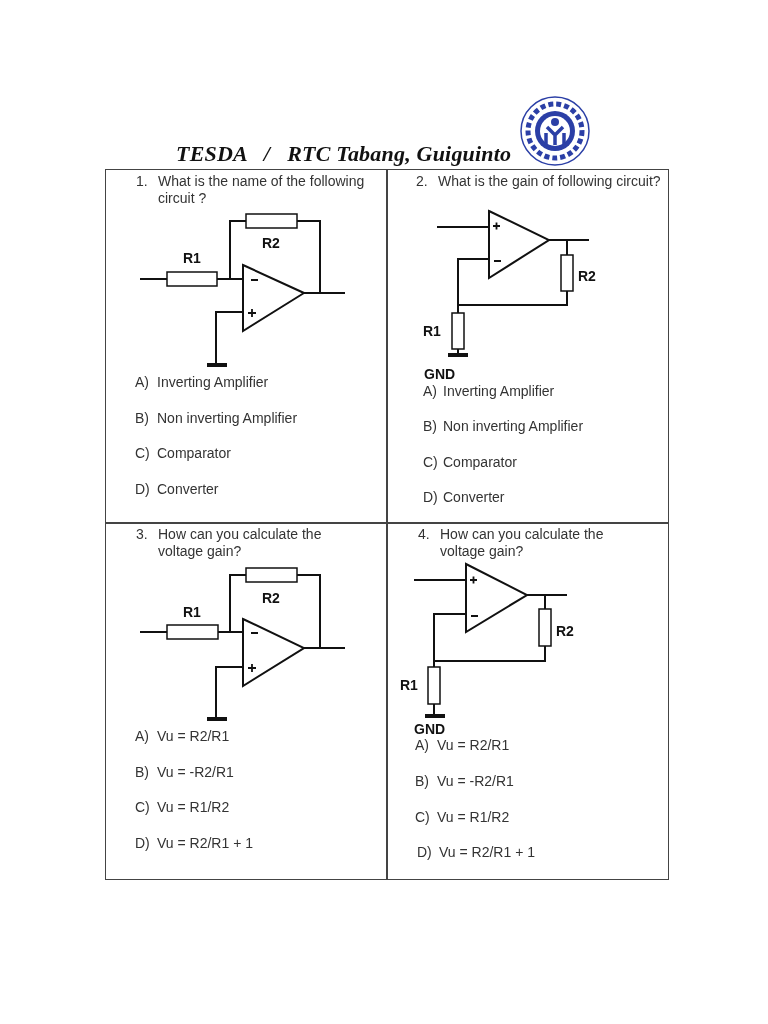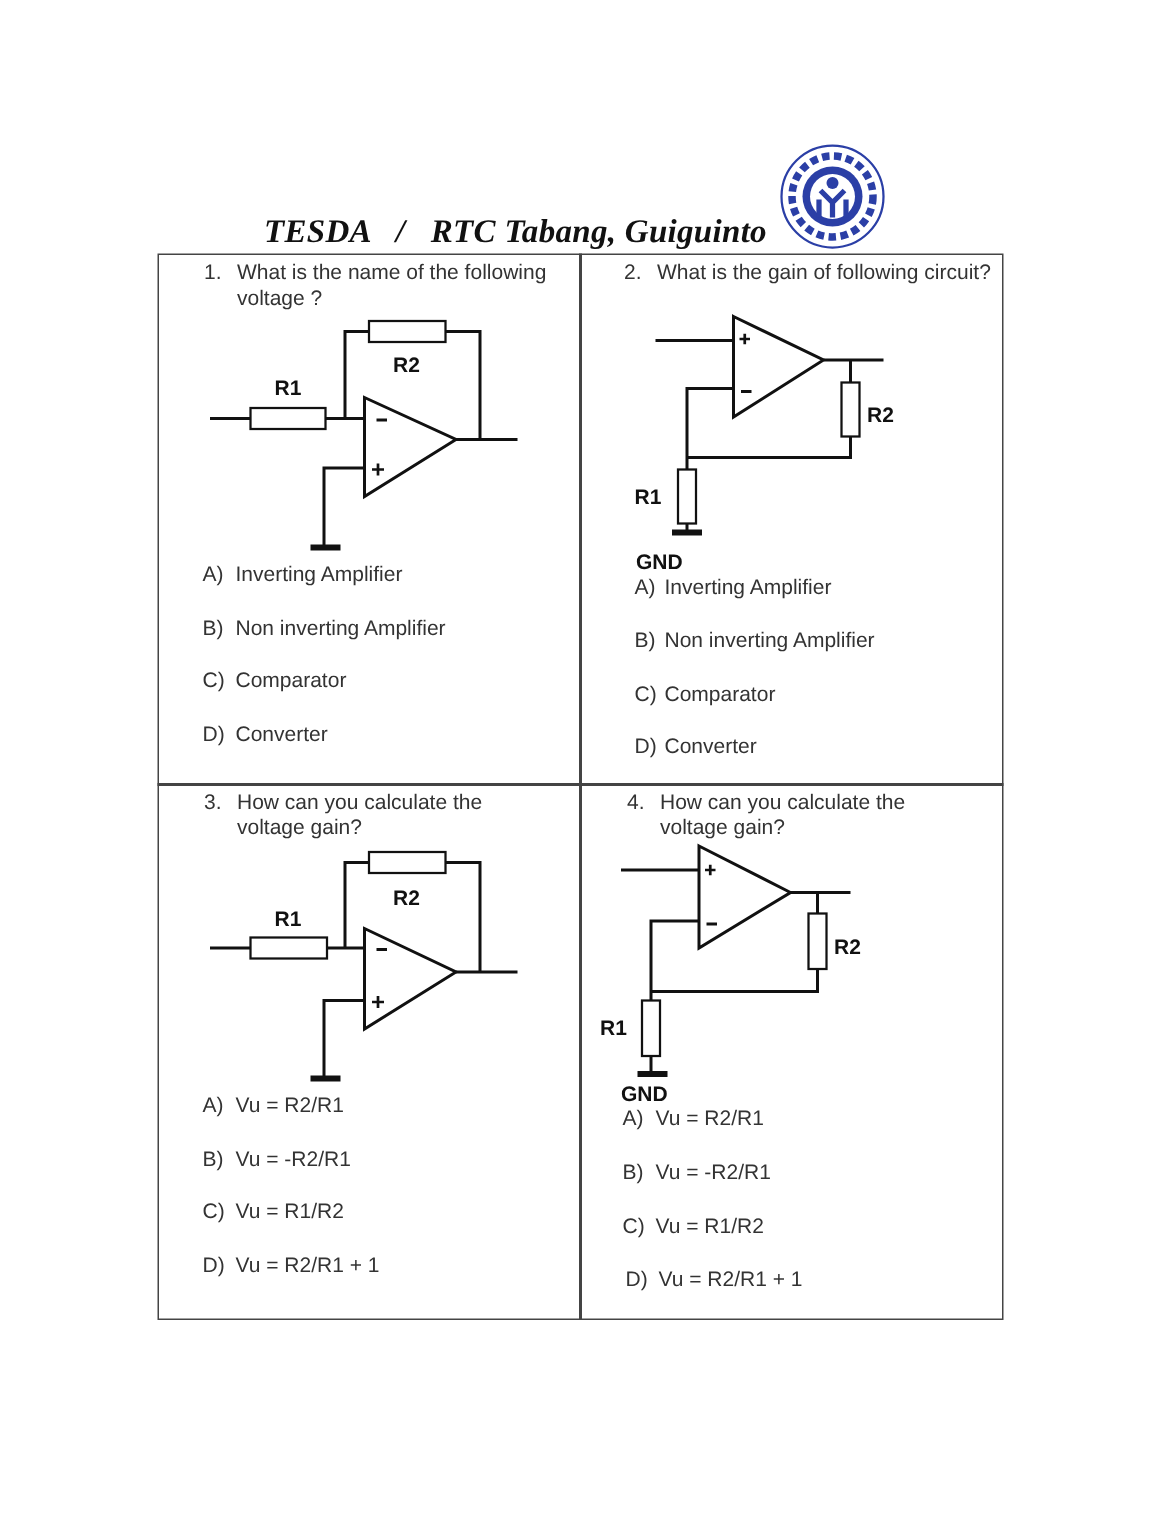--- a/index.html
+++ b/index.html
@@ -45,21 +45,21 @@
     <circle cx="36" cy="27" r="4" fill="#2b3fa6"></circle>
     <path d="M28 32 L36 40 L44 32 M36 40 L36 50 M27 38 L27 50 M45 38 L45 50" stroke="#2b3fa6" stroke-width="3.5" fill="none"></path>
   </svg>
 
   <div class="grid"></div>
   <div class="vline"></div>
   <div class="hline"></div>
 
   <div class="q" style="left:136px; top:173px;">
     <span class="num">1.</span>
-    <span class="txt">What is the name of the following voltage ?</span>
+    <span class="txt">What is the name of the following circuit ?</span>
   </div>
   <div class="opt" style="left:135px; top:374px;"><span class="lbl">A)</span><span>Inverting Amplifier</span></div>
   <div class="opt" style="left:135px; top:410px;"><span class="lbl">B)</span><span>Non inverting Amplifier</span></div>
   <div class="opt" style="left:135px; top:445px;"><span class="lbl">C)</span><span>Comparator</span></div>
   <div class="opt" style="left:135px; top:481px;"><span class="lbl">D)</span><span>Converter</span></div>
 
   <div class="q" style="left:416px; top:173px;">
     <span class="num">2.</span>
     <span class="txt">What is the gain of following circuit?</span>
   </div>

